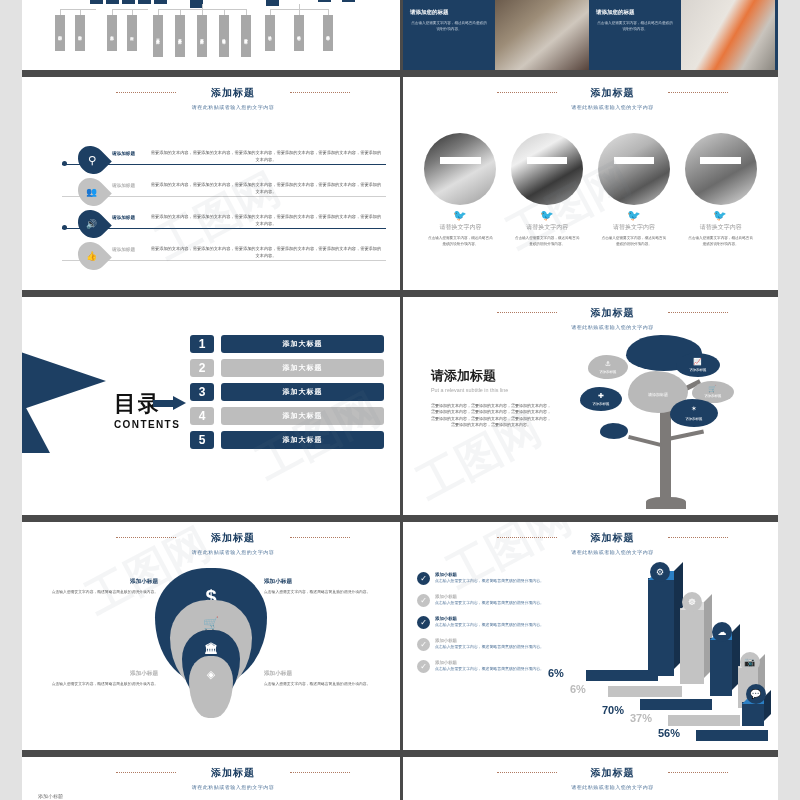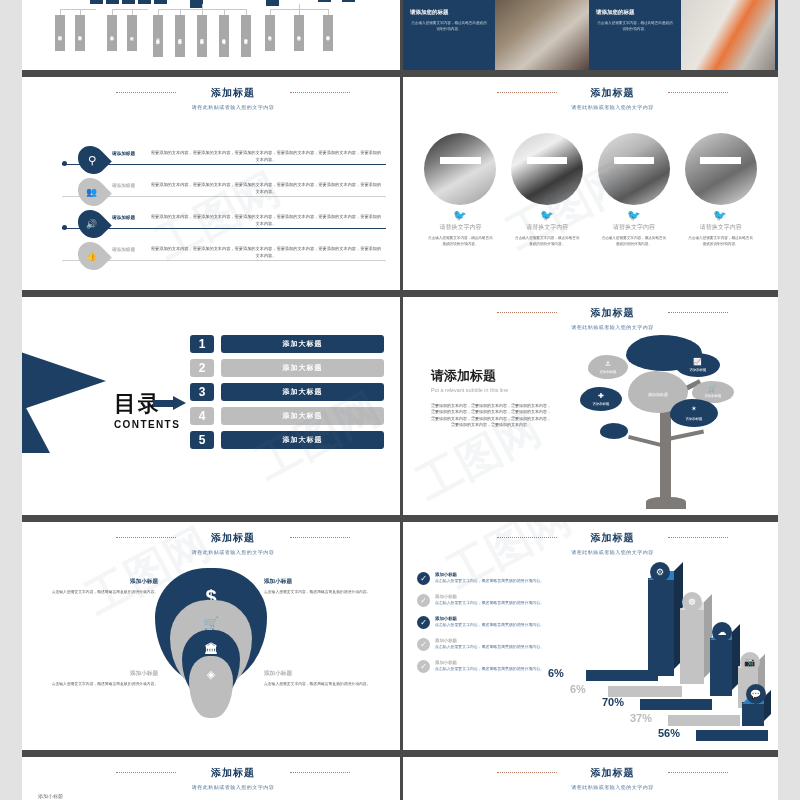--- a/index.html
+++ b/index.html
@@ -645,21 +645,21 @@
         </div>
         <div class="badge navy" style="left:182px;top:128px;">💬</div>
 
         <div class="hbar navy" style="left:22px;top:114px;width:72px;"></div>
         <div class="pct navy" style="left:-16px;top:111px;">6%</div>
 
         <div class="hbar gray" style="left:44px;top:130px;width:74px;"></div>
         <div class="pct gray" style="left:6px;top:127px;">6%</div>
 
         <div class="hbar navy" style="left:76px;top:143px;width:72px;"></div>
-        <div class="pct navy" style="left:38px;top:140px;">70%</div>
+        <div class="pct navy" style="left:38px;top:148px;">70%</div>
 
         <div class="hbar gray" style="left:104px;top:159px;width:72px;"></div>
         <div class="pct gray" style="left:66px;top:156px;">37%</div>
 
         <div class="hbar navy" style="left:132px;top:174px;width:72px;"></div>
         <div class="pct navy" style="left:94px;top:171px;">56%</div>
       </div>
       <div class="wm">
           <span style="left:40px;top:-6px;">工图网</span>
         </div>

